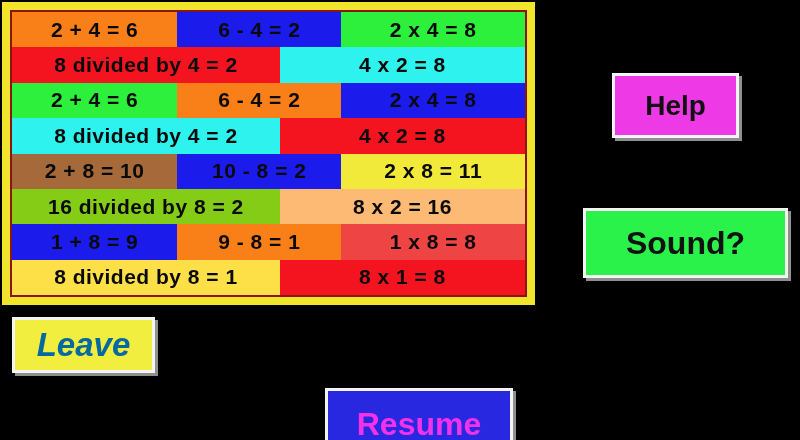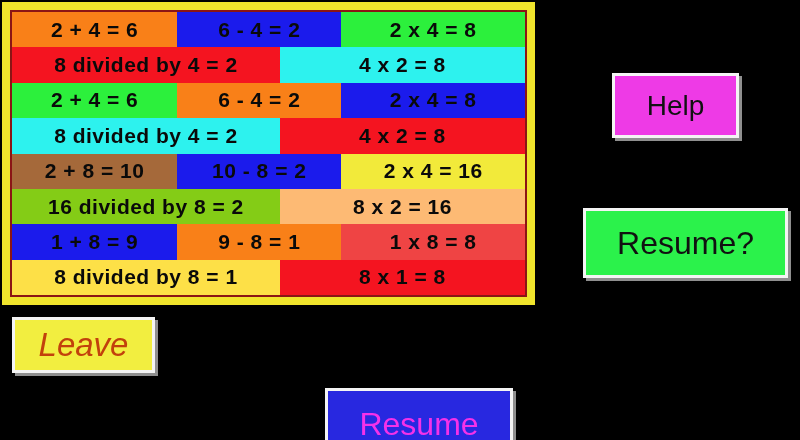--- a/index.html
+++ b/index.html
@@ -42,21 +42,21 @@
   }
 
   
   .btn {
     position: absolute;
     box-sizing: border-box;
     display: flex;
     align-items: center;
     justify-content: center;
     font-family: "Liberation Sans", sans-serif;
-    font-weight: normal;
+    font-weight: bold;
     border: 3px solid #f4f4f4;
     box-shadow: 3px 3px 0 #8f8f8f;
     color: #111111;
     cursor: pointer;
     padding: 0;
     white-space: nowrap;
   }
   .btn-help   { left: 612px; top: 73px;  width: 127px; height: 65px; font-size: 28px; }
   .btn-sound  { left: 583px; top: 208px; width: 205px; height: 70px; font-size: 32px; }
   .btn-leave  { left: 12px;  top: 317px; width: 143px; height: 56px; font-size: 33px; font-style: italic; }
@@ -81,37 +81,37 @@
         <div class="fact-cell" style="width: 32%; background-color: rgb(249, 128, 24);">6 - 4 = 2</div>
         <div class="fact-cell" style="width: 35.8%; background-color: rgb(27, 27, 236);">2 x 4 = 8</div>
       </div>
       <div class="fact-row">
         <div class="fact-cell" style="width: 52.2%; background-color: rgb(45, 242, 238);">8 divided by 4 = 2</div>
         <div class="fact-cell" style="width: 47.8%; background-color: rgb(244, 20, 32);">4 x 2 = 8</div>
       </div>
       <div class="fact-row">
         <div class="fact-cell" style="width: 32.2%; background-color: rgb(165, 105, 58);">2 + 8 = 10</div>
         <div class="fact-cell" style="width: 32%; background-color: rgb(27, 27, 236);">10 - 8 = 2</div>
-        <div class="fact-cell" style="width: 35.8%; background-color: rgb(242, 234, 58);">2 x 4 = 16</div>
+        <div class="fact-cell" style="width: 35.8%; background-color: rgb(242, 234, 58);">2 x 8 = 11</div>
       </div>
       <div class="fact-row">
         <div class="fact-cell" style="width: 52.2%; background-color: #84cc16;">16 divided by 8 = 2</div>
         <div class="fact-cell" style="width: 47.8%; background-color: #fdba74;">8 x 2 = 16</div>
       </div>
       <div class="fact-row">
         <div class="fact-cell" style="width: 32.2%; background-color: rgb(27, 27, 236);">1 + 8 = 9</div>
         <div class="fact-cell" style="width: 32%; background-color: rgb(249, 128, 24);">9 - 8 = 1</div>
         <div class="fact-cell" style="width: 35.8%; background-color: #ef4444;">1 x 8 = 8</div>
       </div>
       <div class="fact-row">
         <div class="fact-cell" style="width: 52.2%; background-color: #fde047;">8 divided by 8 = 1</div>
         <div class="fact-cell" style="width: 47.8%; background-color: rgb(244, 20, 32);">8 x 1 = 8</div>
       </div>
     </div>
 </div>
 
 <button class="btn btn-help" style="background-color: rgb(238, 58, 230); color: rgb(17, 17, 17);">Help</button>
 
-<button class="btn btn-sound" style="background-color: rgb(43, 242, 75); color: rgb(17, 17, 17);">Resume?</button>
+<button class="btn btn-sound" style="background-color: rgb(43, 242, 75); color: rgb(17, 17, 17);">Sound?</button>
 
-<button class="btn btn-leave" style="background-color: rgb(242, 238, 64); color: #c2410c;">Leave</button>
+<button class="btn btn-leave" style="background-color: rgb(242, 238, 64); color: #0369a1;">Leave</button>
 
 <button class="btn btn-resume" style="background-color: rgb(40, 40, 224); color: rgb(244, 49, 233); margin-top: 28px;">Resume</button>
 
 </body></html>

